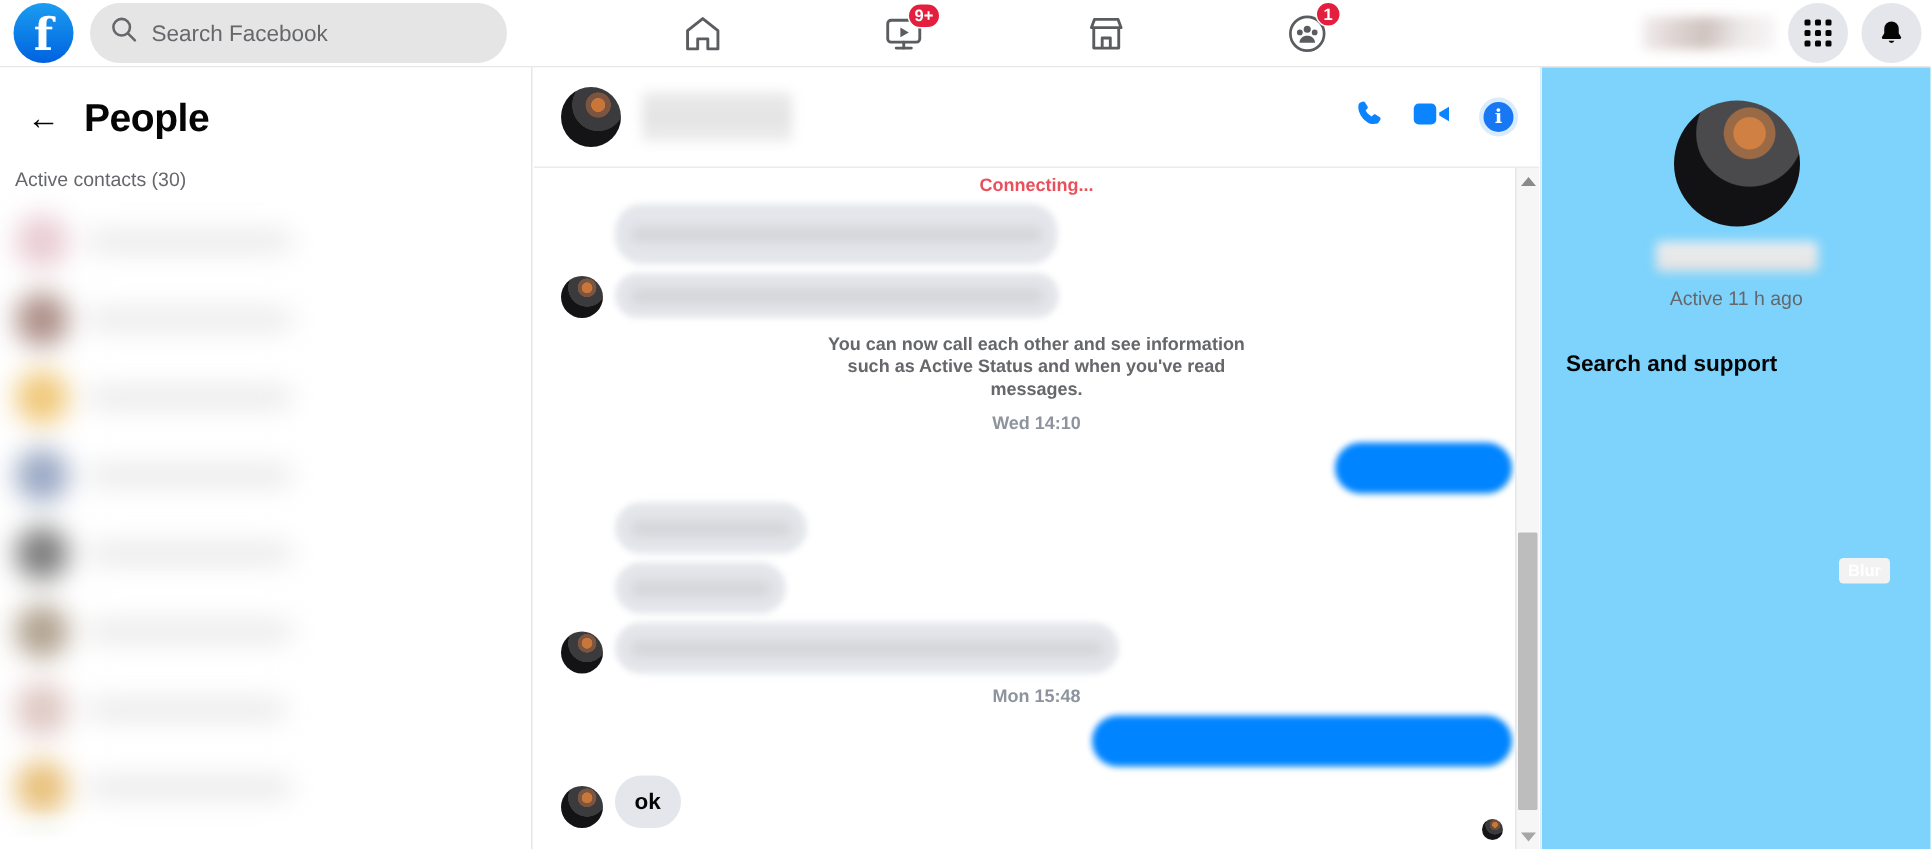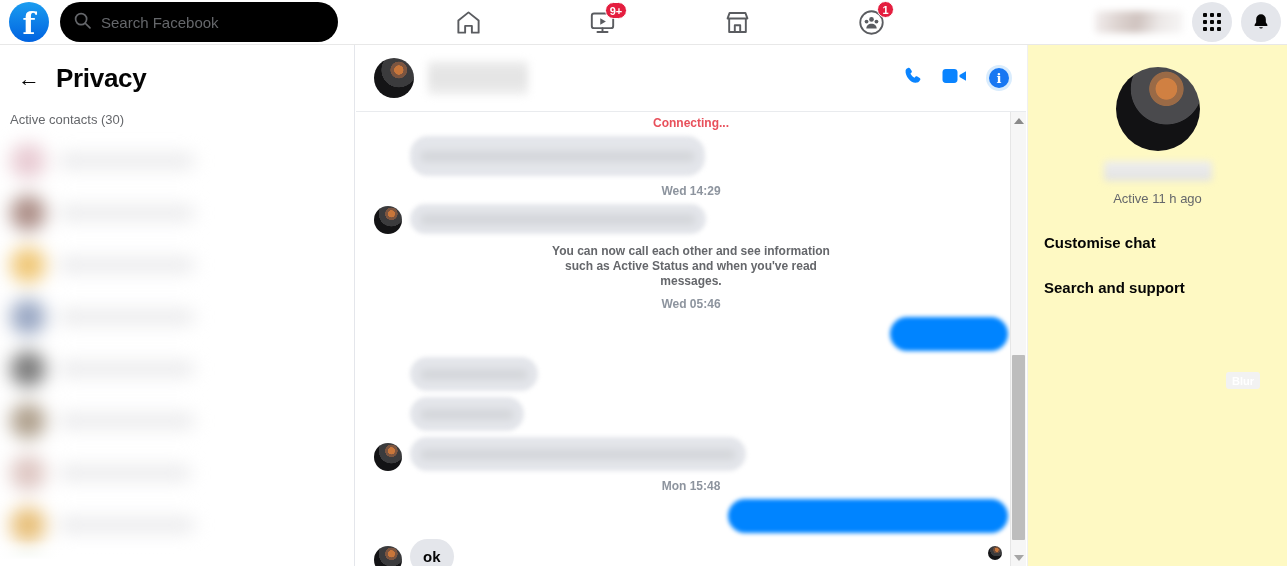--- a/index.html
+++ b/index.html
@@ -25,21 +25,21 @@
     position: relative; flex: none;
   }
   .fb-logo .f {
     position: absolute; left: 0; right: 0; top: 4px;
     text-align: center; color: #fff;
     font-family: "DejaVu Serif", serif;
     font-weight: bold; font-size: 30px; line-height: 36px;
   }
   .search-pill {
     margin-left: 11px; width: 278px; height: 40px;
-    background: #000000; border-radius: 20px;
+    background: #e5e5e5; border-radius: 20px;
     display: flex; align-items: center; flex: none;
   }
   .search-pill .mag { margin-left: 14px; flex: none; }
   .search-pill .ph {
     margin-left: 10px; color: #65676b; font-size: 15px;
   }
 
   .nav-center {
     position: absolute; left: 440px; top: 0;
     width: 460px; height: 44px;
@@ -201,21 +201,21 @@
   .tri.u { border-bottom: 6px solid #8a8a8a; }
   .tri.d { border-top: 6px solid #a6a6a6; }
   .sb-thumb {
     position: absolute; left: 1px; top: 243px;
     width: 13px; height: 185px; background: #bdbdbd; border-radius: 1px;
   }
 
   
   .right {
     position: absolute; left: 1027px; top: 45px;
-    width: 260px; height: 521px; background: #fef9c3;
+    width: 260px; height: 521px; background: #7dd3fc;
     border-left: 1px solid #f0f0f0;
   }
   .r-av {
     width: 84px; height: 84px; border-radius: 50%; margin: 22px auto 0;
     background: radial-gradient(circle at 60% 26%, #d08042 0 13%, #9a6a46 14% 21%, #4a4a4d 22% 44%, #121214 45% 100%);
   }
   .r-name {
     width: 108px; height: 20px; margin: 10px auto 0; border-radius: 3px;
     background: linear-gradient(180deg,#eeeeee,#e2e2e2);
     filter: blur(3.5px);
@@ -307,21 +307,21 @@
         <path d="M12 2.8a5.8 5.8 0 0 0-5.8 5.8v3.6L4.4 15.2a1 1 0 0 0 .86 1.5h13.48a1 1 0 0 0 .86-1.5L17.8 12.2V8.6A5.8 5.8 0 0 0 12 2.8z"></path>
         <path d="M9.7 18.2a2.4 2.4 0 0 0 4.6 0z"></path>
       </svg>
     </div>
   </div>
 </div>
 
 <div class="sidebar">
   <div class="sb-head">
     <span class="back-arrow">←</span>
-    <span class="sb-title">Privacy</span>
+    <span class="sb-title">People</span>
   </div>
   <div class="sb-sub">Active contacts (30)</div>
 
   <div class="contact-list">
     <div class="blur-list" id="contactBlur">
         <div class="contact-row">
           <div class="c-av" style="background: rgb(233, 204, 212);"></div>
           <div class="c-name" style="width: 150px;"></div>
         </div>
         <div class="contact-row">
@@ -384,29 +384,28 @@
 
   <div class="thread">
     <div class="connecting">Connecting...</div>
     <div id="msgs">
         <div class="row " style="margin-top: 6px;">
           <div class="m-av" style="visibility: hidden;"></div>
           <div class="bub in blur-out" style="width: 295px; height: 40px; padding: 0px;">
             <div class="blur-in" style="margin: 14.5px 10px;"></div>
           </div>
         </div>
-        <div class="timestamp">Wed 14:29</div>
         <div class="row " style="margin-top: 6px;">
           <div class="m-av"></div>
           <div class="bub in blur-out" style="width: 296px; height: 30px; padding: 0px;">
             <div class="blur-in" style="margin: 9.5px 10px;"></div>
           </div>
         </div>
         <div class="sys-note">You can now call each other and see information such as Active Status and when you've read messages.</div>
-        <div class="timestamp">Wed 05:46</div>
+        <div class="timestamp">Wed 14:10</div>
         <div class="row out" style="margin-top: 6px;">
           <div class="bub out blur-out" style="width: 118px; height: 34px; padding: 0px;"></div>
         </div>
         <div class="row " style="margin-top: 6px;">
           <div class="m-av" style="visibility: hidden;"></div>
           <div class="bub in blur-out" style="width: 128px; height: 34px; padding: 0px;">
             <div class="blur-in" style="margin: 11.5px 10px;"></div>
           </div>
         </div>
         <div class="row " style="margin-top: 6px;">
@@ -441,17 +440,16 @@
         </div>
     </div>
   <div class="seen-av"></div>
     </div>
 </div>
 
 <div class="right">
   <div class="r-av"></div>
   <div class="r-name"></div>
   <div class="r-active">Active 11 h ago</div>
-  <div class="r-link">Customise chat</div>
   <div class="r-link">Search and support</div>
 </div>
 
 <div class="blur-watermark">Blur</div>
 
 </body></html>

